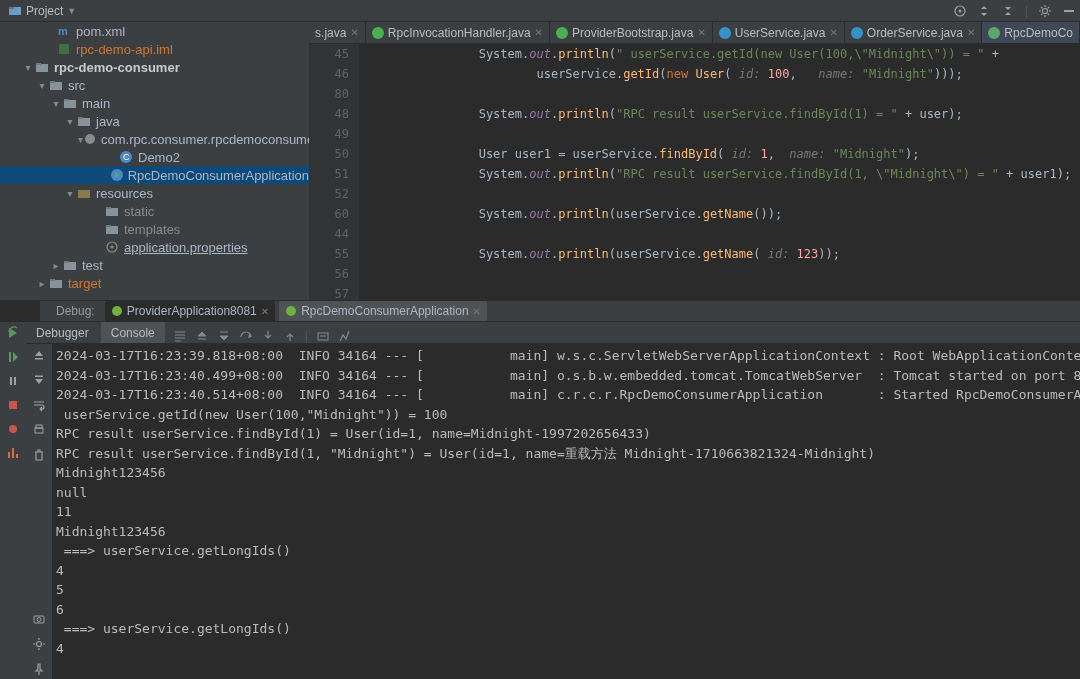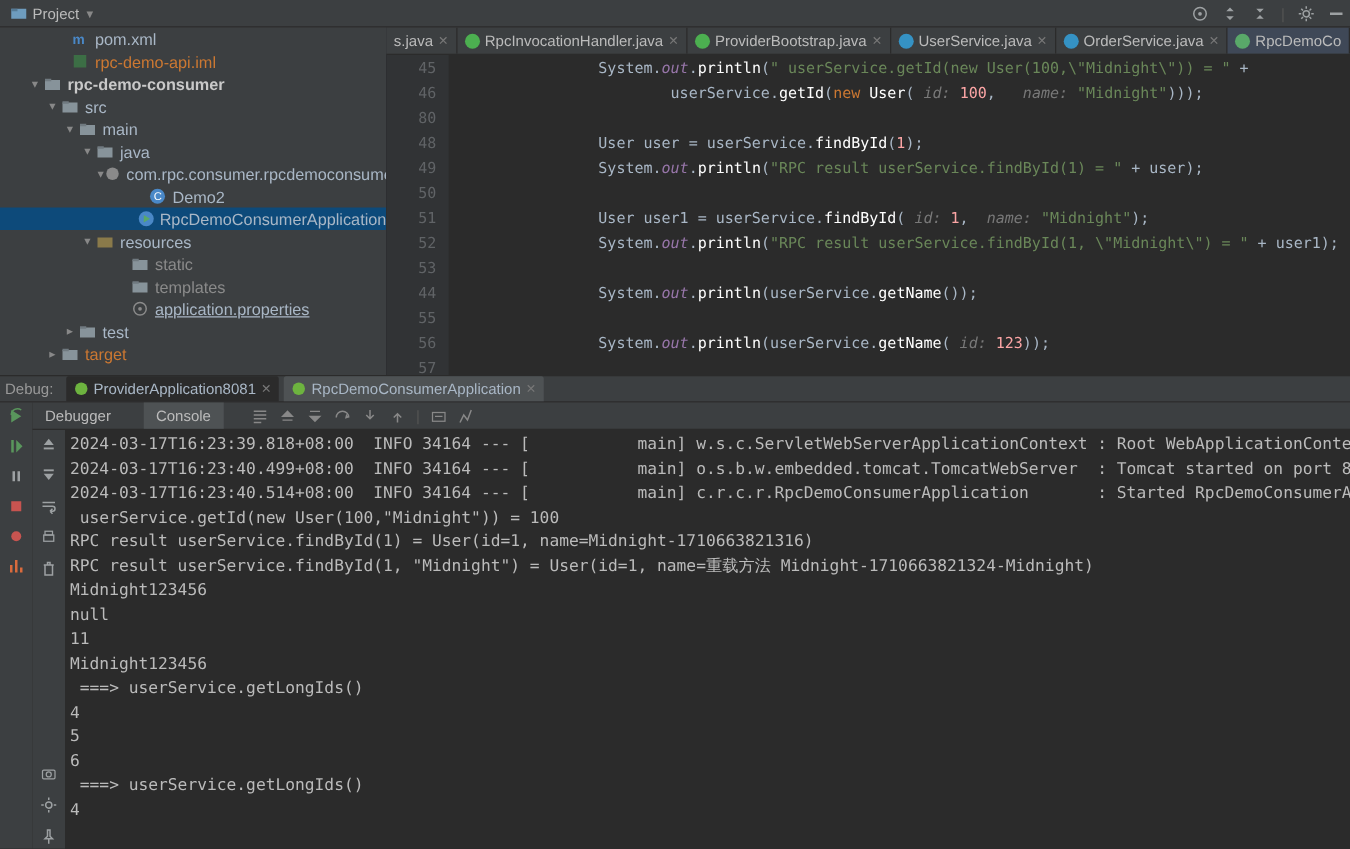--- a/index.html
+++ b/index.html
@@ -86,49 +86,50 @@
   text-align: right;
   padding-right: 10px;
 }
 .gutter div { height: 20px; line-height: 20px; }
 .code { flex: 1; padding-left: 4px; }
 .code-line { height: 20px; line-height: 20px; white-space: pre; }
 .kw { color: #cc7832; }
 .fld { color: #9876aa; font-style: italic; }
 .str { color: #6a8759; }
 .num { color: #fca5a5; }
-.call { color: #ffffff; }
+.call { color: #fdba74; }
 .param { color: #787878; font-style: italic; }
 .ident { color: #a9b7c6; }
 
 .debug-bar {
   height: 22px;
   background: #3c3f41;
   border-top: 1px solid #2b2b2b;
   border-bottom: 1px solid #2b2b2b;
   display: flex; align-items: center;
-  padding-left: 4px;
+  padding-left: 16px;
   gap: 4px;
+  margin-left: 40px;
 }
 .debug-label { color: #999; margin-right: 6px; }
 .run-tab {
   display: flex; align-items: center; gap: 4px;
   padding: 0 6px; height: 20px;
   background: #2b2b2b;
   border-radius: 2px 2px 0 0;
   cursor: pointer;
 }
 .run-tab .sb { width: 12px; height: 12px; display: inline-block; }
 .run-tab .close { color: #777; font-size: 10px; }
 
 .consoletabs {
   height: 22px;
   background: #3c3f41;
-  display: flex; align-items: center;
-  gap: 16px;
+  display: flex; align-items: flex-end;
+  gap: 2px;
   padding-left: 26px;
   border-bottom: 1px solid #2b2b2b;
 }
 .ctab { padding: 0 10px; height: 100%; display: flex; align-items: center; color: #bbb; cursor: pointer; }
 .ctab.active { background: #4e5254; }
 .ctool { display: flex; gap: 8px; margin-left: 6px; color: #888; }
 .ctool svg { width: 14px; height: 14px; }
 
 .lower { display: flex; height: 335px; }
 .side-col {
@@ -377,31 +378,30 @@
     <div class="code-wrap">
       <div class="gutter" id="gutter">
           <div>45</div>
           <div>46</div>
           <div>80</div>
           <div>48</div>
           <div>49</div>
           <div>50</div>
           <div>51</div>
           <div>52</div>
-          <div>53</div>
+          <div>60</div>
           <div>44</div>
           <div>55</div>
           <div>56</div>
           <div>57</div>
         </div>
       <div class="code" id="code">
           <div class="code-line"><span class="ident">                System.</span><span class="fld">out</span><span class="ident">.</span><span class="call">println</span><span class="ident">(</span><span class="str">" userService.getId(new User(100,\"Midnight\")) = "</span><span class="ident"> + </span></div>
           <div class="code-line"><span class="ident">                        userService.</span><span class="call">getId</span><span class="ident">(</span><span class="kw">new</span><span class="ident"> </span><span class="call">User</span><span class="ident">( </span><span class="param">id: </span><span class="num">100</span><span class="ident">,   </span><span class="param">name: </span><span class="str">"Midnight"</span><span class="ident">)));</span></div>
           <div class="code-line"><span class="ident"></span></div>
-          <div class="code-line"><span class="ident">                User user = userService.</span><span class="call">findById</span><span class="ident">(</span><span class="num">1</span><span class="ident">);</span></div>
           <div class="code-line"><span class="ident">                System.</span><span class="fld">out</span><span class="ident">.</span><span class="call">println</span><span class="ident">(</span><span class="str">"RPC result userService.findById(1) = "</span><span class="ident"> + user);</span></div>
           <div class="code-line"><span class="ident"></span></div>
           <div class="code-line"><span class="ident">                User user1 = userService.</span><span class="call">findById</span><span class="ident">( </span><span class="param">id: </span><span class="num">1</span><span class="ident">,  </span><span class="param">name: </span><span class="str">"Midnight"</span><span class="ident">);</span></div>
           <div class="code-line"><span class="ident">                System.</span><span class="fld">out</span><span class="ident">.</span><span class="call">println</span><span class="ident">(</span><span class="str">"RPC result userService.findById(1, \"Midnight\") = "</span><span class="ident"> + user1);</span></div>
           <div class="code-line"><span class="ident"></span></div>
           <div class="code-line"><span class="ident">                System.</span><span class="fld">out</span><span class="ident">.</span><span class="call">println</span><span class="ident">(userService.</span><span class="call">getName</span><span class="ident">());</span></div>
           <div class="code-line"><span class="ident"></span></div>
           <div class="code-line"><span class="ident">                System.</span><span class="fld">out</span><span class="ident">.</span><span class="call">println</span><span class="ident">(userService.</span><span class="call">getName</span><span class="ident">( </span><span class="param">id: </span><span class="num">123</span><span class="ident">));</span></div>
           <div class="code-line"><span class="ident"></span></div>
         </div>
@@ -537,21 +537,21 @@
         </svg></div>
     <div class="sbtn"><svg viewBox="0 0 14 14">
           <path d="M6 2h2v5l2 2H4l2-2zM7 9v4" fill="none" stroke="#9da1a3" stroke-width="1.2"></path>
         </svg></div>
   </div>
   <div class="console" id="console">
       <div class="cline">2024-03-17T16:23:39.818+08:00  INFO 34164 --- [           main] w.s.c.ServletWebServerApplicationContext : Root WebApplicationContext: initial</div>
       <div class="cline">2024-03-17T16:23:40.499+08:00  INFO 34164 --- [           main] o.s.b.w.embedded.tomcat.TomcatWebServer  : Tomcat started on port 8089 (http)</div>
       <div class="cline">2024-03-17T16:23:40.514+08:00  INFO 34164 --- [           main] c.r.c.r.RpcDemoConsumerApplication       : Started RpcDemoConsumerApplication</div>
       <div class="cline"> userService.getId(new User(100,"Midnight")) = 100</div>
-      <div class="cline">RPC result userService.findById(1) = User(id=1, name=Midnight-1710663821316)</div>
+      <div class="cline">RPC result userService.findById(1) = User(id=1, name=Midnight-1997202656433)</div>
       <div class="cline">RPC result userService.findById(1, "Midnight") = User(id=1, name=重载方法 Midnight-1710663821324-Midnight)</div>
       <div class="cline">Midnight123456</div>
       <div class="cline">null</div>
       <div class="cline">11</div>
       <div class="cline">Midnight123456</div>
       <div class="cline"> ===&gt; userService.getLongIds()</div>
       <div class="cline">4</div>
       <div class="cline">5</div>
       <div class="cline">6</div>
       <div class="cline"> ===&gt; userService.getLongIds()</div>

